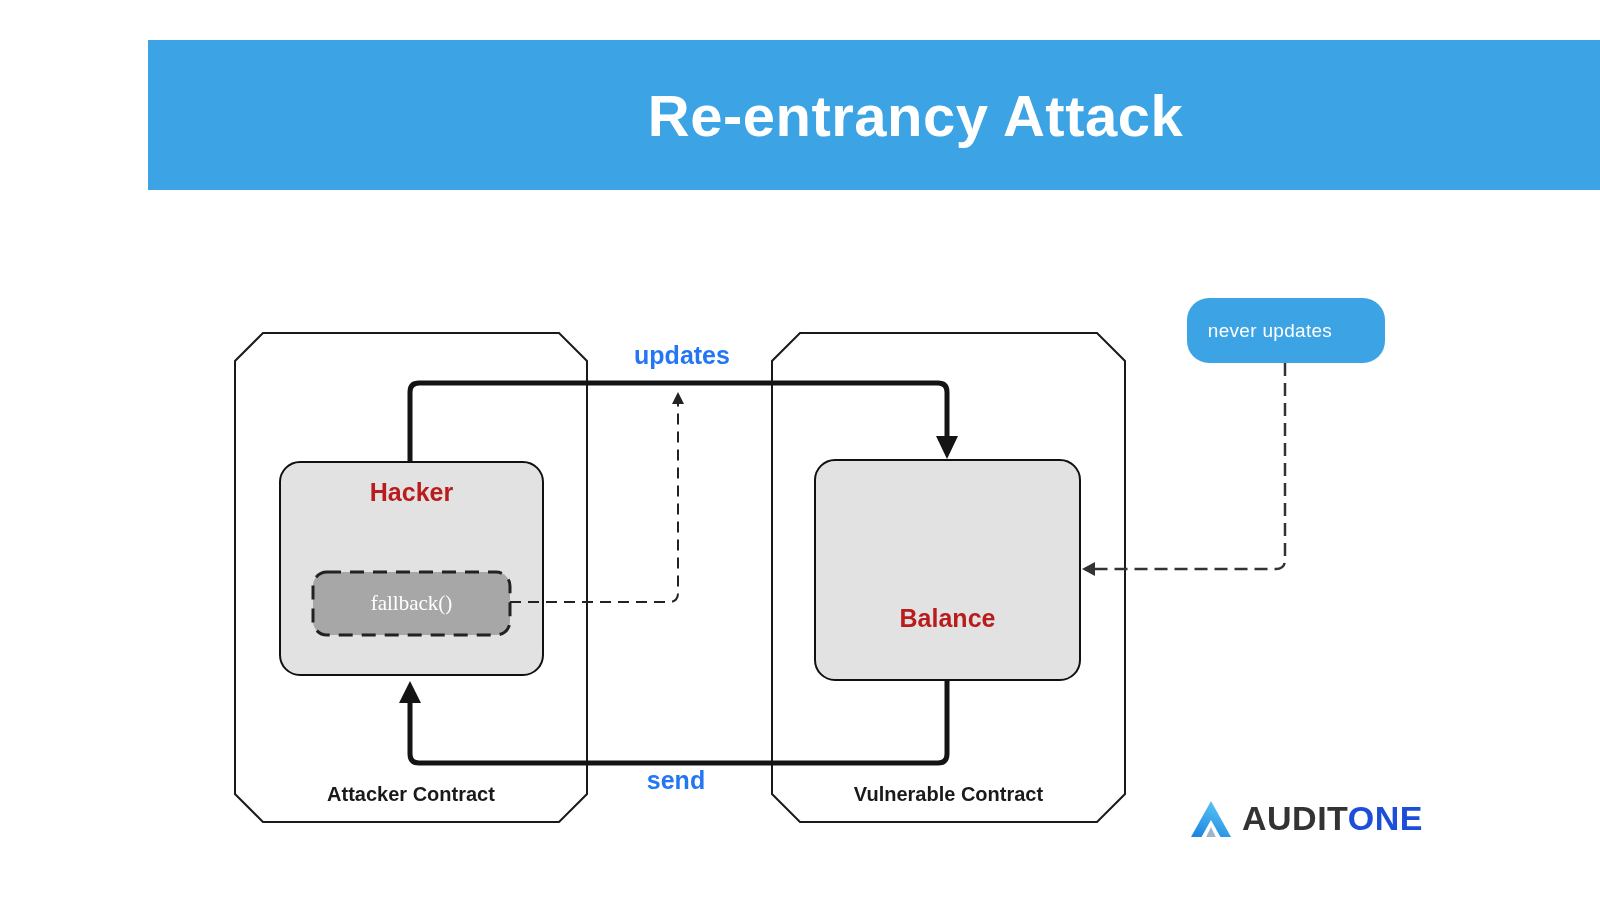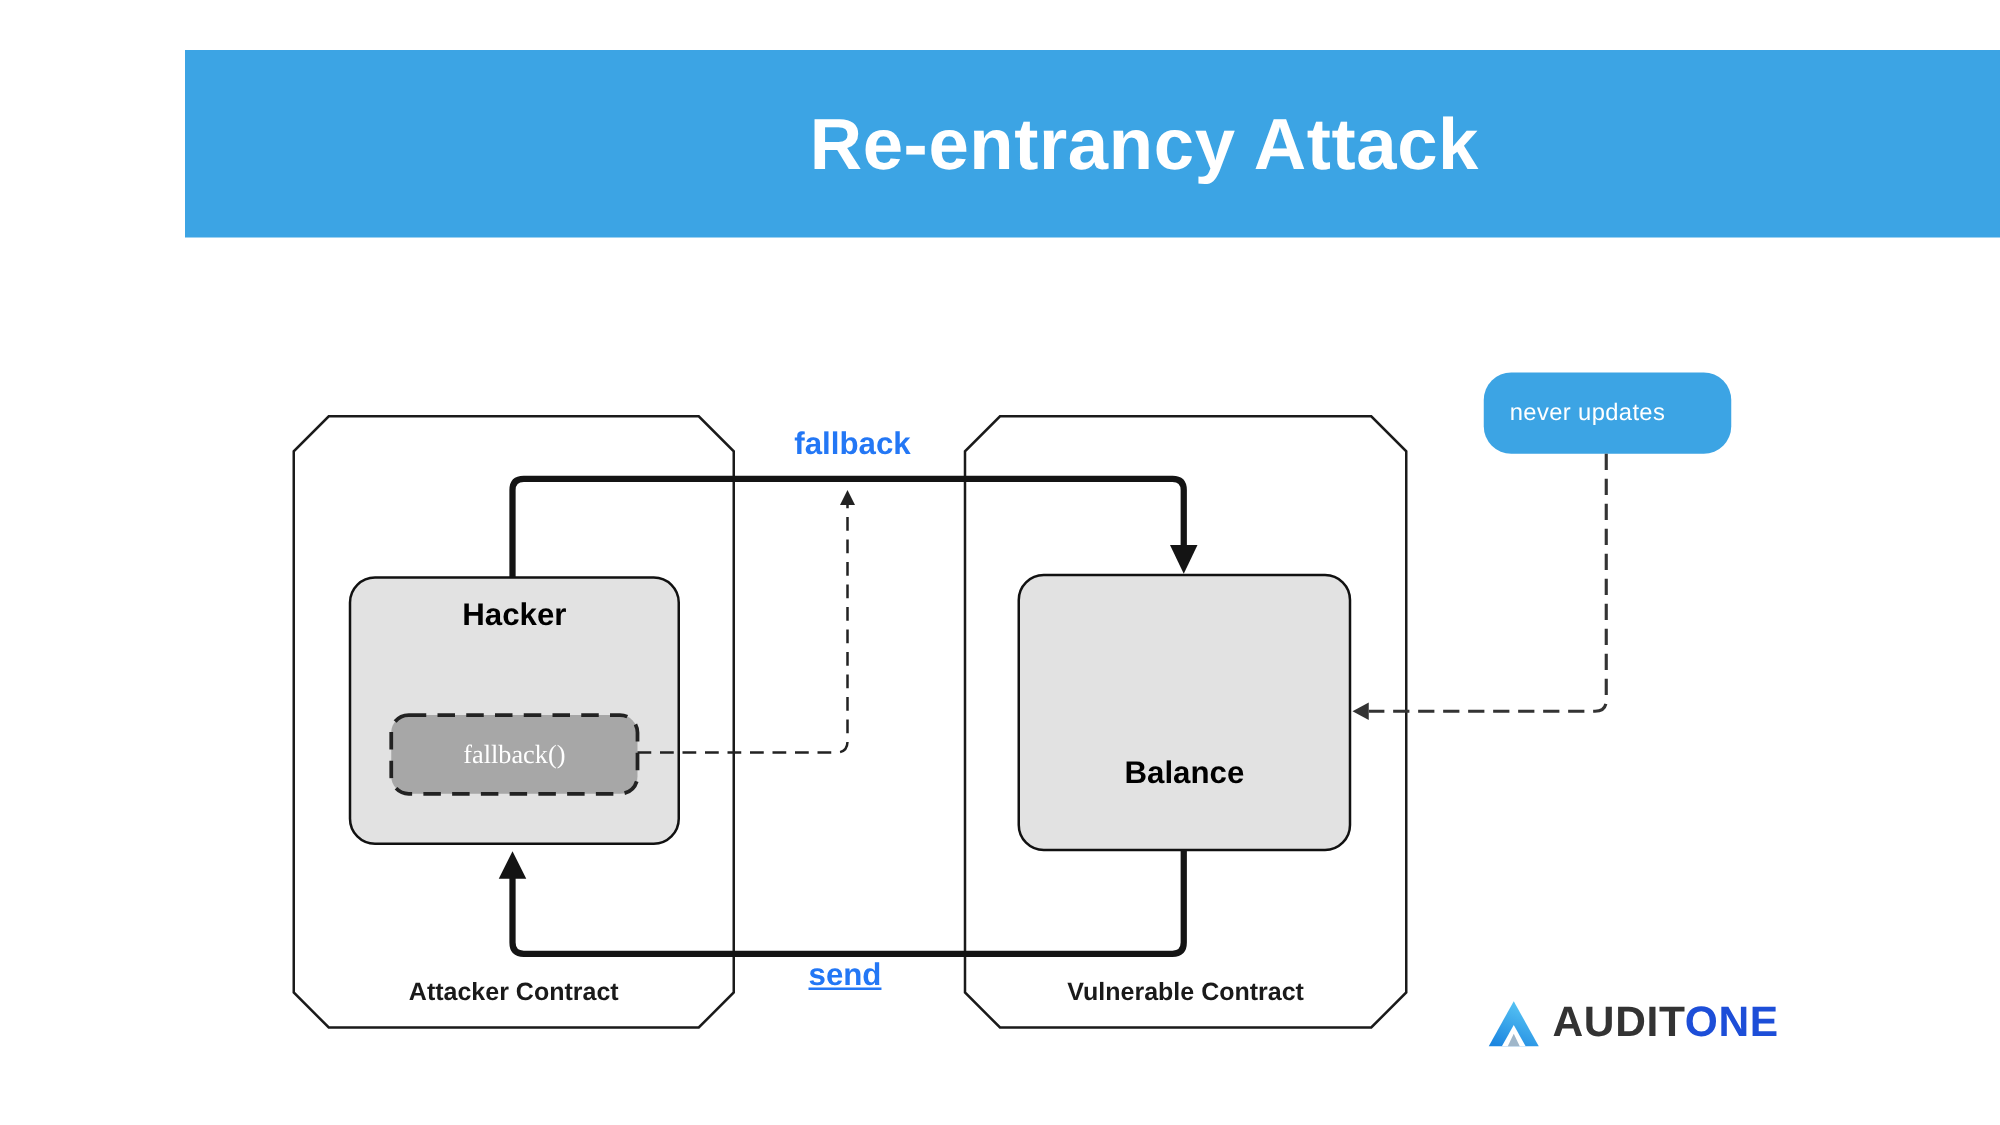--- a/index.html
+++ b/index.html
@@ -12,33 +12,33 @@
     position: absolute; left: 148px; top: 40px; width: 1535px; height: 150px;
     background: #3CA4E4; display: flex; align-items: center; justify-content: center;
   }
   .banner-title {
     color: #ffffff; font-size: 58px; font-weight: bold; letter-spacing: 0.5px;
   }
 
   svg.diagram { position: absolute; left: 0; top: 0; }
 
   .lbl { position: absolute; }
-  .node-title { font-size: 25px; font-weight: bold; color: #000000; }
+  .node-title { font-size: 25px; font-weight: bold; color: #b91c1c; }
   .hacker-label { left: 280px; top: 462px; width: 263px; padding-top: 16px; text-align: center; }
   .balance-label { left: 815px; top: 460px; width: 265px; height: 220px;
     display: flex; align-items: center; justify-content: center; margin-top: 48px; }
   .fallback-label { left: 313px; top: 572px; width: 197px; height: 63px;
     display: flex; align-items: center; justify-content: center;
     color: #ffffff; font-size: 21px; font-family: Liberation Serif, serif; }
   .never-label { left: 1187px; top: 298px; width: 166px; height: 65px;
     display: flex; align-items: center; justify-content: center;
     color: #ffffff; font-size: 19px; letter-spacing: 0.3px; }
   .edge-label { color: #2377F5; font-size: 25px; font-weight: bold; text-align: center; width: 200px; }
   .withdraw-label { left: 582px; top: 341px; }
-  .send-label { left: 576px; top: 766px; text-decoration: underline; }
+  .send-label { left: 576px; top: 766px; }
   .container-label { font-size: 20px; font-weight: bold; color: #1a1a1a; text-align: center; }
   .attacker-label { left: 235px; top: 783px; width: 352px; }
   .vulnerable-label { left: 772px; top: 783px; width: 353px; }
 
   .logo { position: absolute; left: 1190px; top: 799px; display: flex; align-items: center; gap: 10px; }
   .logo-text { font-size: 34px; font-weight: bold; letter-spacing: 0.5px; }
   .logo-dark { color: #333333; margin-top: 22px; }
   .logo-blue { color: #1d4ed8; text-align: right; }
 </style>
 </head>
@@ -78,21 +78,21 @@
   </svg>
 
   <div class="lbl hacker-label node-title">Hacker</div>
 
   <div class="lbl balance-label node-title">Balance</div>
 
   <div class="lbl fallback-label">fallback()</div>
 
   <div class="lbl never-label">never updates</div>
 
-  <div class="lbl edge-label withdraw-label">fallback</div>
+  <div class="lbl edge-label withdraw-label">updates</div>
 
   <div class="lbl edge-label send-label">send</div>
 
   <div class="lbl container-label attacker-label">Attacker Contract</div>
 
   <div class="lbl container-label vulnerable-label">Vulnerable Contract</div>
 
   <div class="logo">
     <svg width="42" height="38" viewBox="0 0 42 38">
       <defs>

